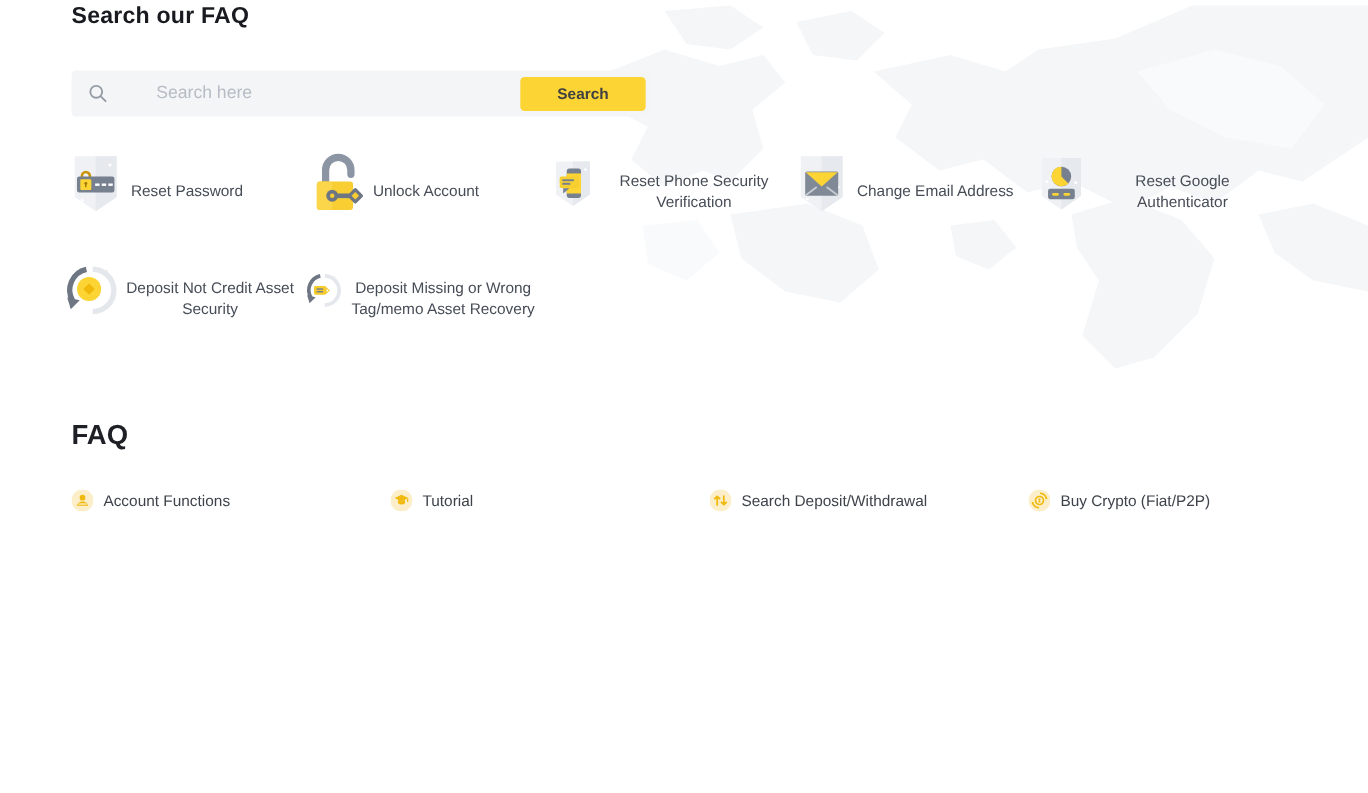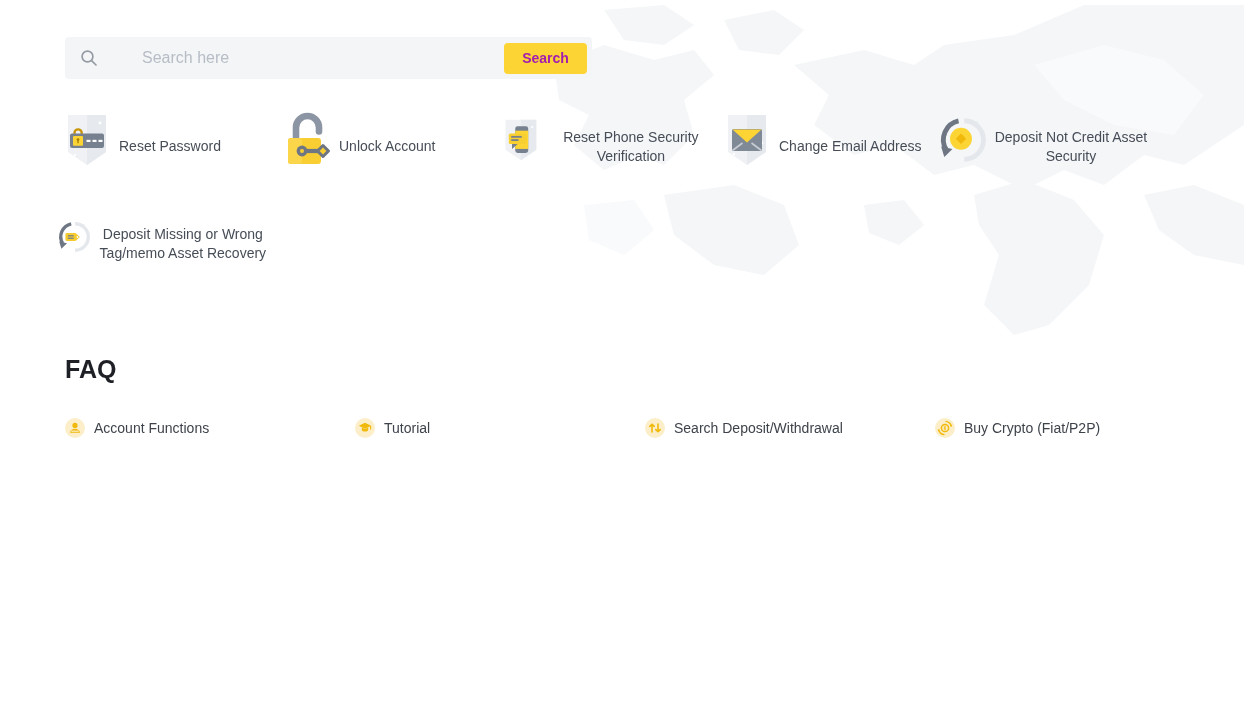--- a/index.html
+++ b/index.html
@@ -36,24 +36,24 @@
   }
   .search-bar .mag { flex: 0 0 auto; width: 18px; height: 18px; margin-right: 10px; }
   .search-input {
     flex: 1 1 auto; border: none; outline: none; background: transparent;
     font-family: "Liberation Sans", sans-serif;
     font-size: 16px; color: #1E2026;
   }
   .search-input::placeholder { color: #B7BDC6; }
   .search-btn {
     flex: 0 0 auto;
-    width: 83px; height: 31px;
+    width: 114px; height: 31px;
     border: none; border-radius: 4px;
     background: #FCD535;
-    color: #a21caf; font-family: "Liberation Sans", sans-serif;
+    color: #404040; font-family: "Liberation Sans", sans-serif;
     font-size: 14px; font-weight: 700;
     cursor: pointer;
   }
 
   .section-title {
     margin: 0; margin-top: 88px;
     font-size: 23px; font-weight: 700; color: #1E2026;
   }
 
   .service-grid {
@@ -104,20 +104,21 @@
     <polygon points="320,200 360,195 380,220 355,240 325,228"></polygon>
   </g>
   <g fill="#F9FAFB">
     <polygon points="490,60 560,40 620,55 660,90 630,130 570,120 520,95"></polygon>
     <polygon points="40,200 90,195 110,225 80,250 45,235"></polygon>
   </g>
 </svg>
 
 <div class="content">
 
+  <h1 class="page-title">Search our FAQ</h1>
 
   <div class="search-bar">
     <svg class="mag" viewBox="0 0 18 18">
       <circle cx="7.5" cy="7.5" r="5.4" fill="none" stroke="#959CA6" stroke-width="1.7"></circle>
       <line x1="11.6" y1="11.6" x2="16" y2="16" stroke="#959CA6" stroke-width="1.7" stroke-linecap="round"></line>
     </svg>
     <input class="search-input" type="text" placeholder="Search here" style="">
     <button class="search-btn">Search</button>
   </div>
 
@@ -179,20 +180,34 @@
         <circle cx="47" cy="35" r="1.4" fill="#fff"></circle>
         <circle cx="19" cy="46" r="1.2" fill="#fff"></circle>
         <rect x="17" y="21" width="30" height="22" rx="1.5" fill="#808A96"></rect>
         <path d="M17.5 21.5 L46.5 21.5 L32 34.5 Z" fill="#FCD535"></path>
         <path d="M17.5 42.5 L27.5 35" stroke="#C8CDD4" stroke-width="1.6"></path>
         <path d="M46.5 42.5 L36.5 35" stroke="#C8CDD4" stroke-width="1.6"></path>
       </svg>
       <div class="service-label">Change Email Address</div>
     </div>
 
+    <div class="service-item">
+      <svg class="ico" viewBox="0 0 64 64">
+        <path d="M13 7 H51 V44 L32 57 L13 44 Z" fill="#EFF1F4"></path>
+        <path d="M32 7 H51 V44 L32 57 Z" fill="#E6E9ED"></path>
+        <circle cx="46" cy="31" r="1.4" fill="#fff"></circle>
+        <circle cx="18" cy="30" r="1.3" fill="#fff"></circle>
+        <circle cx="32" cy="25" r="9.5" fill="#76808E"></circle>
+        <path d="M32 25 L32 15.5 A9.5 9.5 0 1 0 38.7 31.7 Z" fill="#FCD535"></path>
+        <rect x="19" y="37" width="26" height="10" rx="2" fill="#76808E"></rect>
+        <rect x="23" y="41" width="6.5" height="2.6" rx="1.3" fill="#FCD535"></rect>
+        <rect x="34" y="41" width="6.5" height="2.6" rx="1.3" fill="#FCD535"></rect>
+      </svg>
+      <div class="service-label">Reset Google Authenticator</div>
+    </div>
 
     <div class="service-item">
       <svg class="ico" viewBox="0 0 64 64">
         <path d="M36 8.3 A23.7 23.7 0 0 1 36 55.7" stroke="#E4E7EB" stroke-width="6" fill="none"></path>
         <path d="M29 8.4 A23.7 23.7 0 0 0 13.6 43.5" stroke="#6E7683" stroke-width="6" fill="none"></path>
         <path d="M7.5 40 L21.5 43 L11.5 53 Z" fill="#6E7683"></path>
         <circle cx="32" cy="30.5" r="13.5" fill="#FCD535"></circle>
         <rect x="27.4" y="25.9" width="9.2" height="9.2" rx="1" transform="rotate(45 32 30.5)" fill="#F0B90B"></rect>
         <circle cx="52" cy="10" r="1.2" fill="#E8EAED"></circle>
       </svg>

